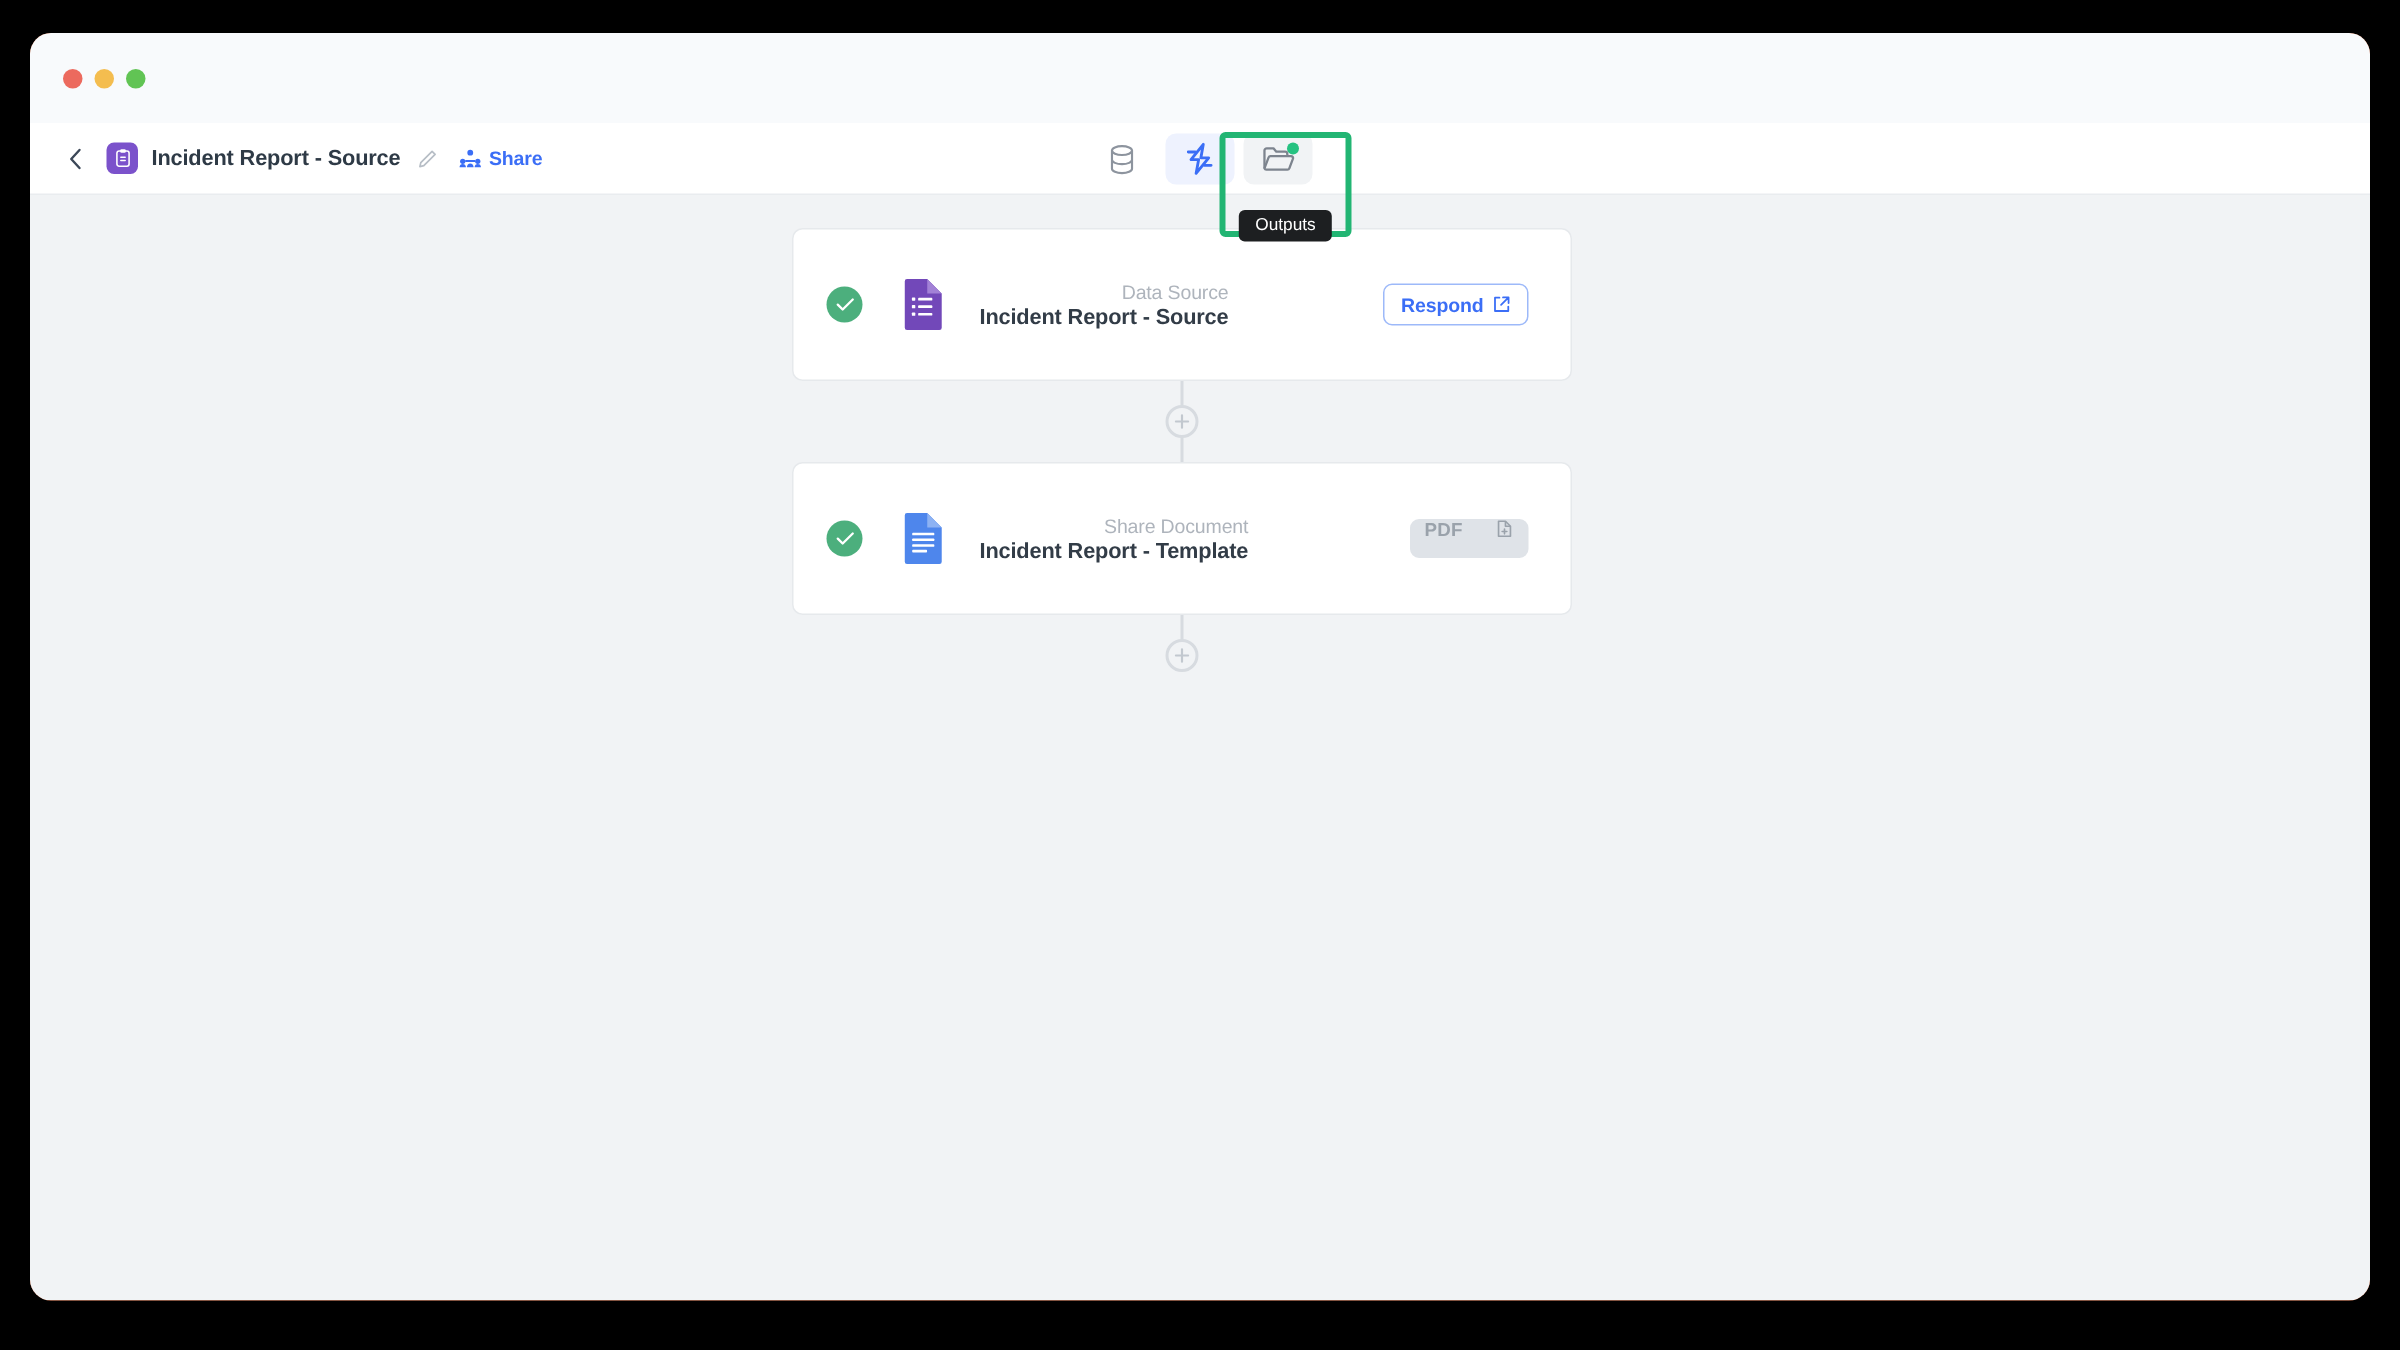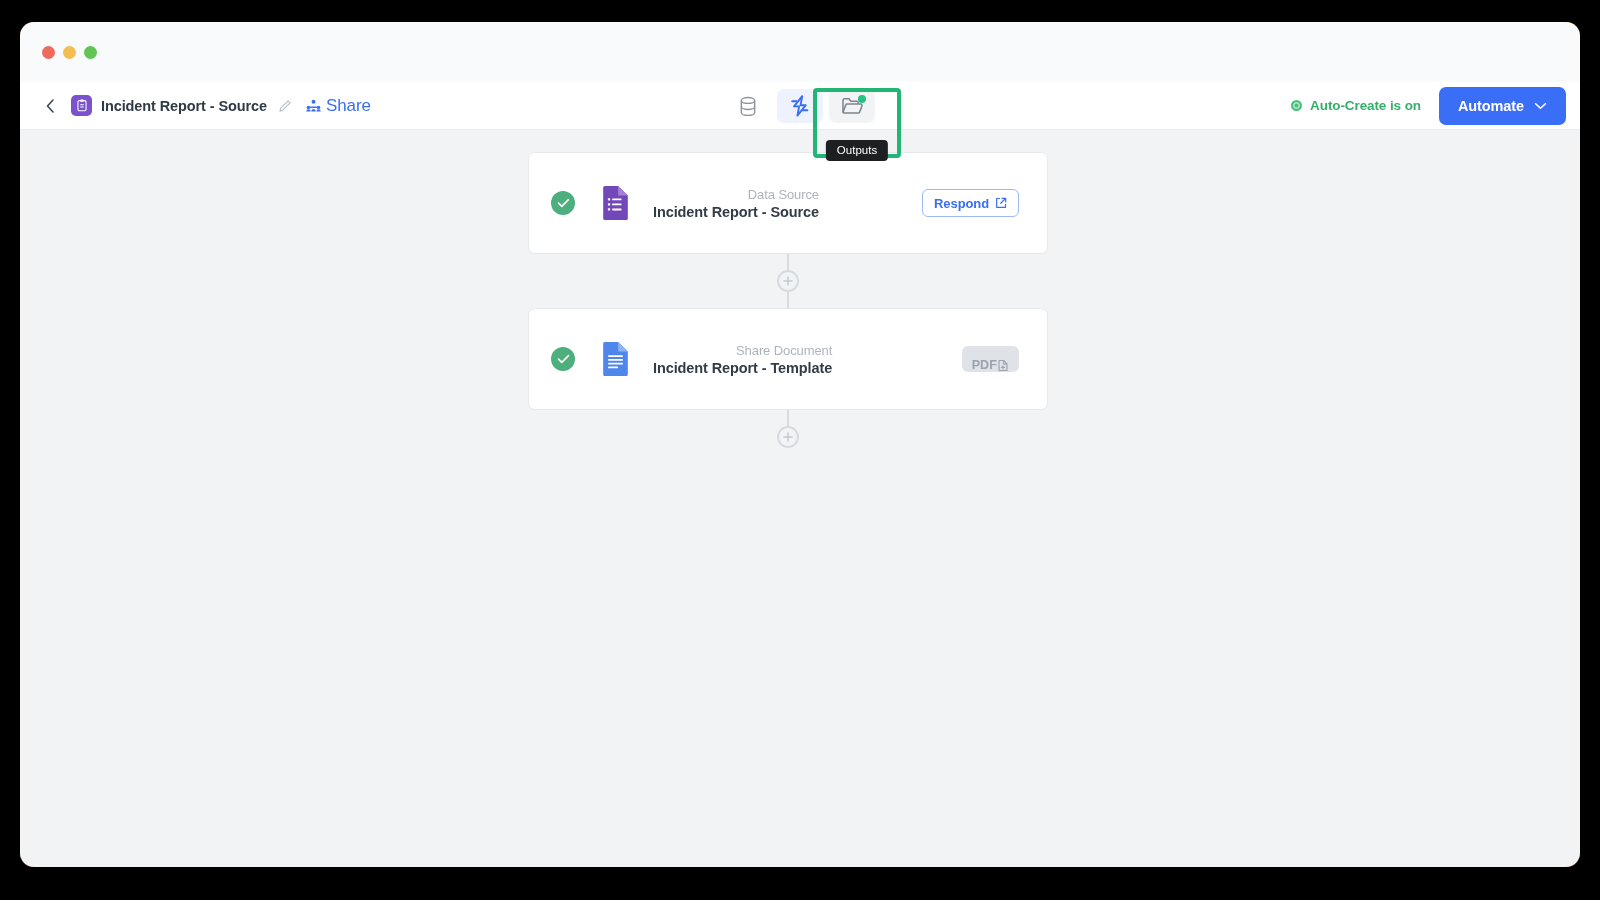--- a/index.html
+++ b/index.html
@@ -74,22 +74,22 @@
     font-size: 14.5px;
     font-weight: 700;
     color: #2e3a46;
     letter-spacing: -0.1px;
     white-space: nowrap;
   }
   .pencil-icon { display: flex; align-items: center; color: #b7bec6; margin-left: 2px; }
   .share-group { display: flex; align-items: center; gap: 5px; margin-left: 5px; }
   .share-icon { display: flex; align-items: center; color: #3b6ef6; }
   .share-label {
-    font-size: 17px;
-    font-weight: 400;
+    font-size: 13px;
+    font-weight: 700;
     color: #3b6ef6;
     letter-spacing: -0.1px;
   }
 
   
   .tb-center {
     position: absolute;
     left: 50%;
     top: 0;
     height: 48px;
@@ -250,22 +250,22 @@
     font-family: "Liberation Sans", sans-serif;
     cursor: pointer;
   }
   .pdf-badge {
     background: #dfe3e8;
     color: #9aa2ab;
     border-radius: 6px;
     height: 26px;
     padding: 0 10px;
     display: flex;
-    align-items: flex-end;
-    gap: 0;
+    align-items: flex-start;
+    gap: 22px;
     font-size: 12.5px;
     font-weight: 700;
     letter-spacing: 0.1px;
   }
 
   
   .connector {
     height: 54px;
     position: relative;
     display: flex;
@@ -364,32 +364,20 @@
         <svg width="23" height="20" viewBox="0 0 24 21" fill="none">
           <path d="M2 17V4.6a1.6 1.6 0 011.6-1.6h4.7l2 2.4h6.1a1.6 1.6 0 011.6 1.6v1.3" stroke="currentColor" stroke-width="1.6" stroke-linejoin="round"></path>
           <path d="M2 17l2.9-7.6a1.4 1.4 0 011.3-0.9h14.4c1 0 1.7 1 1.3 1.9L19.4 17a1.4 1.4 0 01-1.3 0.9H3.4A1.4 1.4 0 012 17z" stroke="currentColor" stroke-width="1.6" stroke-linejoin="round"></path>
         </svg>
         <span class="green-dot"></span>
       </div>
     </div>
     <div class="highlight-box"></div>
     <div class="tooltip">Outputs</div>
 
-    <div class="tb-right">
-      <div class="auto-create">
-        <span class="ac-dot"></span>
-        <span>Auto-Create is on</span>
-      </div>
-      <button class="automate-btn">
-        <span>Automate</span>
-        <svg width="13" height="8" viewBox="0 0 14 9" fill="none">
-          <path d="M1.5 2l5.5 5 5.5-5" stroke="currentColor" stroke-width="1.8" stroke-linecap="round" stroke-linejoin="round"></path>
-        </svg>
-      </button>
-    </div>
   </div>
 
   <div class="canvas">
     <div class="flow">
 
       <div class="node-card">
         <span class="check">
           <svg width="13" height="10" viewBox="0 0 14 11" fill="none">
             <path d="M1.5 5.6l3.6 3.6L12.5 1.8" stroke="#ffffff" stroke-width="1.7" stroke-linecap="round" stroke-linejoin="round"></path>
           </svg>

